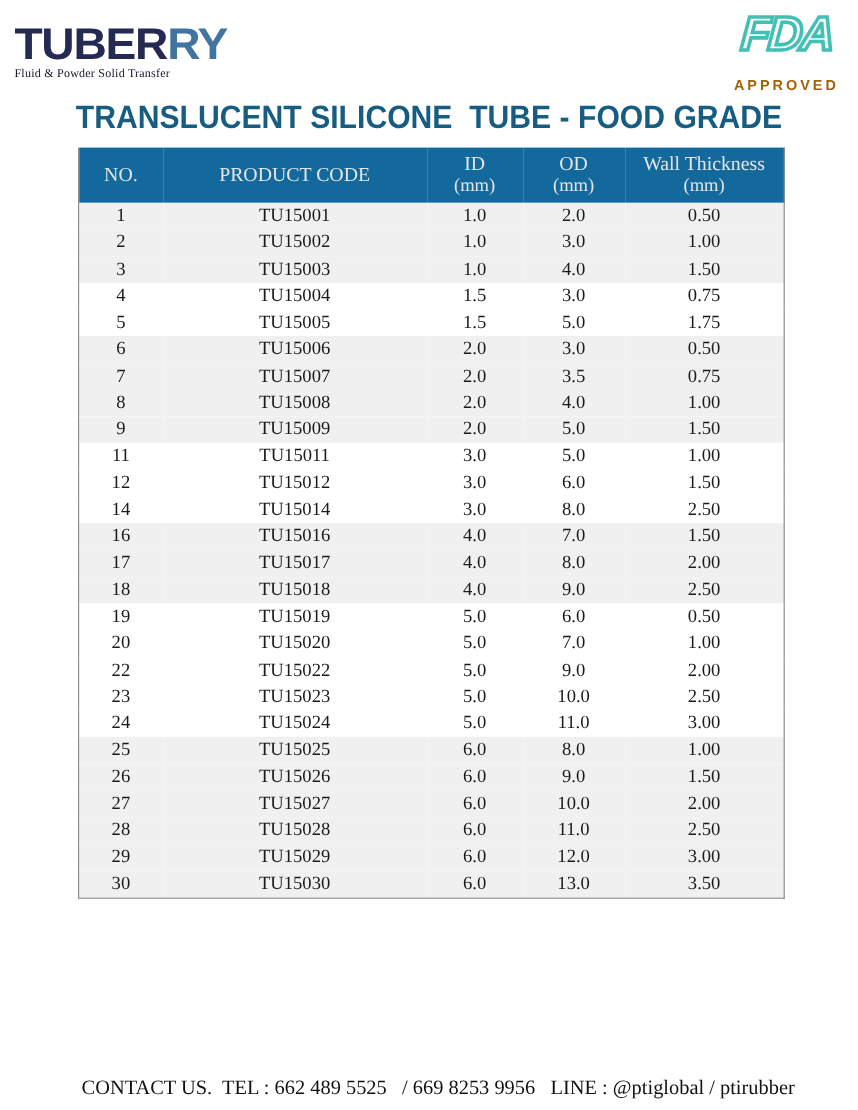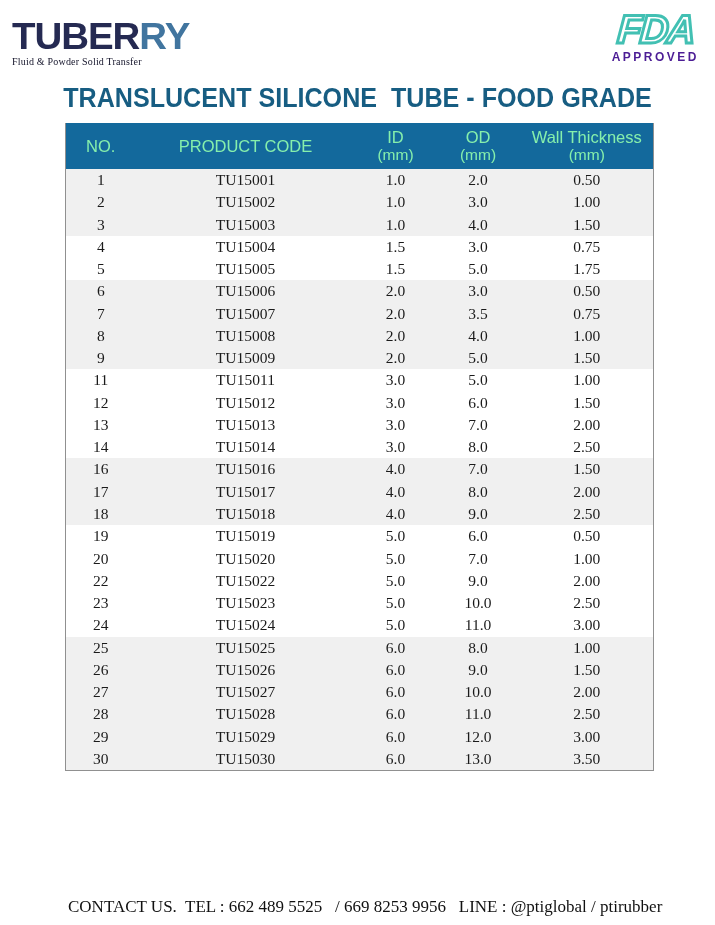--- a/index.html
+++ b/index.html
@@ -12,32 +12,32 @@
   .logo-primary{color:#252a52;font-size:37px;}
   .logo-primary::first-letter{font-size:41px;}
   .logo-secondary{color:#41759f;font-size:37px;}
   .logo-tagline{color:#14142a;font-size:10px;margin-top:1px;letter-spacing:0.2px;font-family:Liberation Serif, serif;}
 
   
   .fda{position:absolute;right:16px;top:8px;text-align:center;font-family:"Liberation Sans",sans-serif;}
   .fda-letters{font-size:40px;font-weight:bold;font-style:italic;line-height:1.05;
                color:#ffffff;-webkit-text-stroke:3px #42c0b3;text-stroke:3px #42c0b3;
                letter-spacing:-2px;transform:skewX(-4deg);}
-  .fda-sub{color:#4c1d95;font-size:12px;font-weight:bold;letter-spacing:2.5px;margin-top:0;}
+  .fda-sub{color:#a16207;font-size:12px;font-weight:bold;letter-spacing:2.5px;margin-top:14px;}
 
   
   .title{position:absolute;top:83px;left:0;width:100%;text-align:center;
          font-family:"Liberation Sans",sans-serif;font-weight:bold;font-size:27px;
          color:#175d82;white-space:pre;letter-spacing:0px;transform:scaleX(0.93);transform-origin:center;}
 
   
   .table-wrap{position:absolute;left:65px;top:123px;width:588px;}
   table{border-collapse:collapse;width:588px;table-layout:fixed;}
-  thead th{background:#13699c;color:#86efac;font-weight:normal;height:46px;
-           font-family:Liberation Sans, sans-serif;padding:0;vertical-align:middle;}
+  thead th{background:#13699c;color:#e5e5e5;font-weight:normal;height:46px;
+           font-family:Liberation Serif, serif;padding:0;vertical-align:middle;}
   .col-label{font-size:16.5px;line-height:18px;}
   .col-sub{font-size:15.5px;line-height:18px;}
   tbody td{height:22.27px;padding:0;text-align:center;font-size:15.5px;color:#1a1a1a;
            font-family:"Liberation Serif",serif;line-height:22.27px;}
   tbody tr{background:#ffffff;}
   tbody tr.shaded{background:#f0f0f0;}
   .tbl-border{border-left:1px solid #909090;border-right:1px solid #909090;border-bottom:1px solid #909090;}
 
   
   .footer{position:absolute;left:68px;top:844px;font-size:17px;color:#111111;white-space:pre;line-height:25px;}
@@ -162,27 +162,20 @@
             <td>1.00</td>
           </tr>
           <tr>
             <td>12</td>
             <td>TU15012</td>
             <td>3.0</td>
             <td>6.0</td>
             <td>1.50</td>
           </tr>
           <tr>
-            <td>13</td>
-            <td>TU15013</td>
-            <td>3.0</td>
-            <td>7.0</td>
-            <td>2.00</td>
-          </tr>
-          <tr>
             <td>14</td>
             <td>TU15014</td>
             <td>3.0</td>
             <td>8.0</td>
             <td>2.50</td>
           </tr>
           <tr class="shaded">
             <td>16</td>
             <td>TU15016</td>
             <td>4.0</td>

